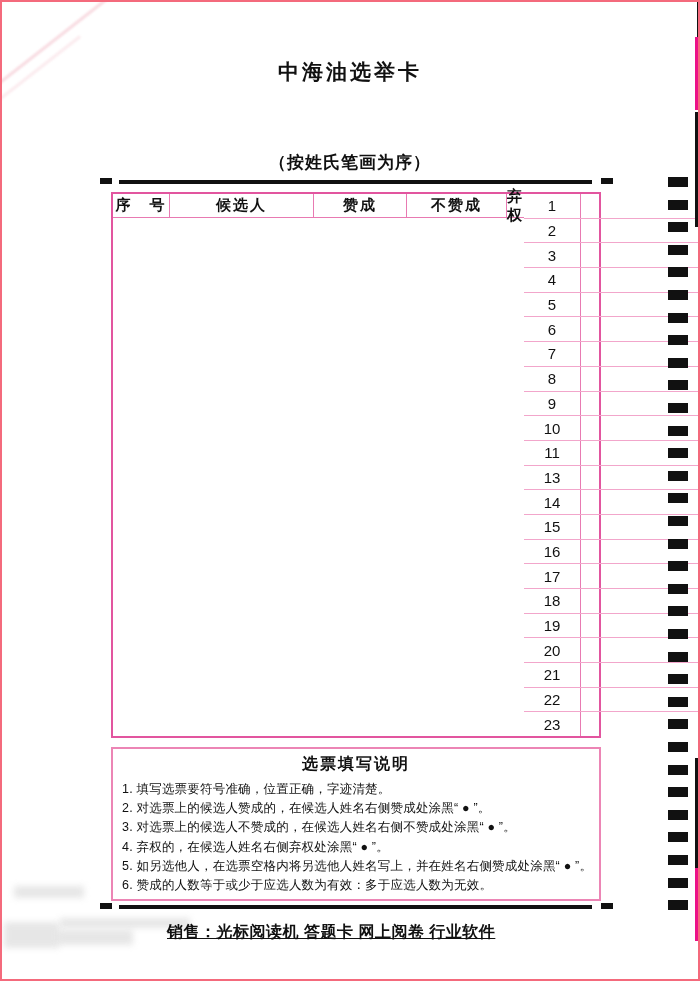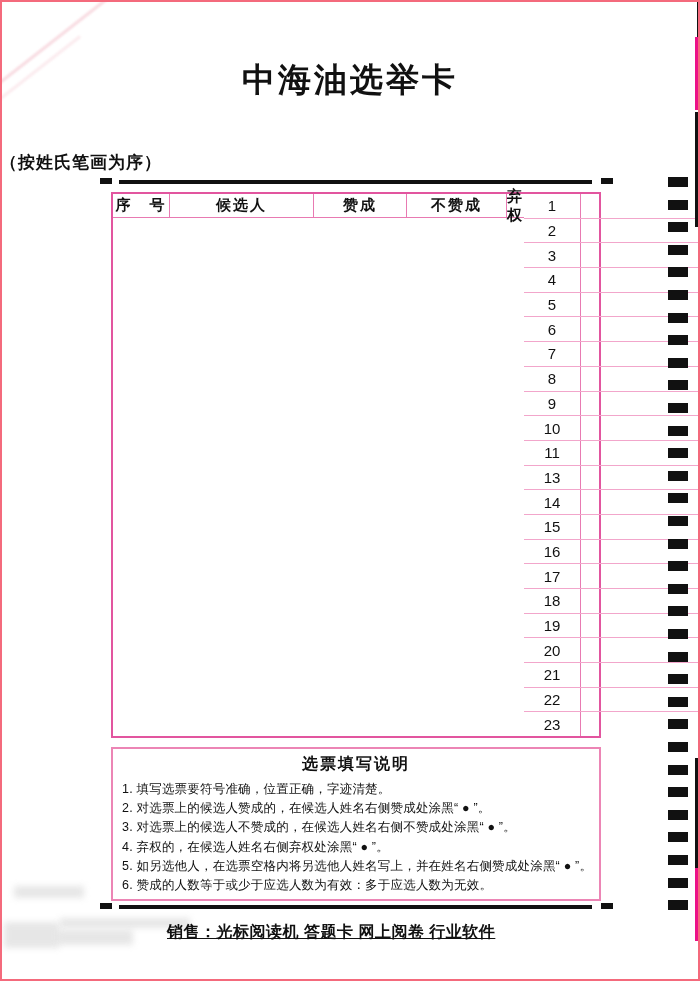--- a/index.html
+++ b/index.html
@@ -13,25 +13,25 @@
 
   
   .diag { position:absolute; background:#f2bcc7; height:3px; filter:blur(1px); }
   .diag.d1 { width:160px; top:42px; left:-30px; transform:rotate(-38deg); opacity:.55; }
   .diag.d2 { width:140px; top:78px; left:-45px; transform:rotate(-38deg); opacity:.3; }
   .smudge { position:absolute; background:#c9c9c9; filter:blur(3px); opacity:.45; }
 
   .title {
     position:absolute; top:58px; left:0; width:100%; margin:0;
     text-align:center; font-family:"Liberation Serif", serif;
-    font-size:33px; font-weight:600; letter-spacing:3px;
+    font-size:21px; font-weight:600; letter-spacing:3px;
   }
   .subtitle {
     position:absolute; top:151px; left:0; width:100%;
-    font-size:17px; font-weight:bold; letter-spacing:1px;
+    text-align:center; font-size:17px; font-weight:bold; letter-spacing:1px;
   }
 
   .regline { position:absolute; background:#111; height:4px; width:473px; left:119px; }
   .regline.top { top:180px; }
   .regline.bottom { top:905px; }
   .regsq { position:absolute; background:#111; width:12px; height:6px; }
 
   
   .vote-table {
     position:absolute; left:111px; top:192px; width:490px; height:546px;

